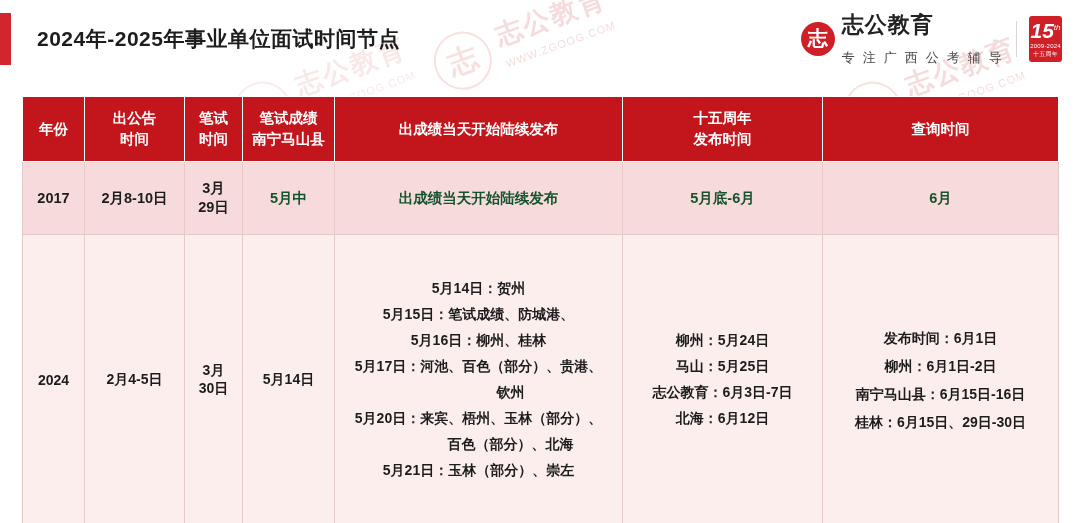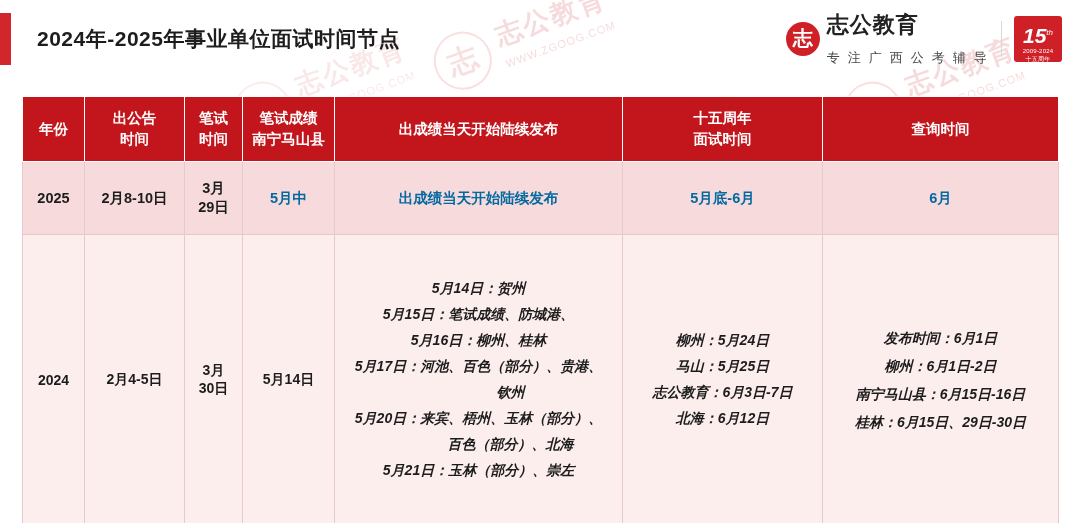--- a/index.html
+++ b/index.html
@@ -121,29 +121,29 @@
     letter-spacing: 2.2px;
     margin-top: 13px;
   }
   .brand-div {
     width: 1px;
     height: 36px;
     background: #d8d8d8;
     margin: 0 12px;
   }
   .anniv {
-    width: 48px;
+    width: 33px;
     height: 46px;
     background: #cf2027;
     color: #fff;
     border-radius: 3px;
     display: flex;
     flex-direction: column;
     align-items: center;
-    justify-content: flex-end;
+    justify-content: center;
     line-height: 1;
   }
   .anniv-num {
     font-size: 21px;
     font-weight: bold;
     font-style: italic;
   }
   .anniv-num sup {
     font-size: 8px;
     font-weight: normal;
@@ -189,21 +189,21 @@
     color: #1c1c1c;
     padding: 8px 6px;
   }
   tr.row-2025 td {
     background: #f7dadb;
     font-weight: bold;
     height: 56px;
     font-size: 14.5px;
   }
   tr.row-2025 td.red {
-    color: #0369a1;
+    color: #14532d;
   }
   tr.row-2024 td {
     background: #fdeeee;
     font-weight: bold;
     height: 274px;
   }
   td.cell-left {
     text-align: left;
     vertical-align: middle;
     padding-left: 14px;
@@ -222,21 +222,20 @@
   }
   .sub-line {
     display: block;
   }
   .sub-indent {
     display: block;
     padding-left: 64px;
   }
   .nowrap {
     white-space: nowrap;
-    font-style: italic;
   }
 </style>
 </head>
 <body>
 
 <div class="watermarks">
   <div class="wm" style="left:40px; top:150px;">
     <span class="wm-seal"></span>
     <span class="wm-txt">
       <span class="wm-l1">志公教育</span><br>
@@ -332,31 +331,31 @@
         </th>
         <th>
           <span class="sub-line">笔试成绩</span>
           <span class="sub-line">南宁马山县</span>
         </th>
         <th>
           <span class="sub-line">出成绩当天开始陆续发布</span>
         </th>
         <th>
           <span class="sub-line">十五周年</span>
-          <span class="sub-line">面试时间</span>
+          <span class="sub-line">发布时间</span>
         </th>
         <th>
           <span class="sub-line">查询时间</span>
         </th>
       </tr>
     </thead>
     <tbody>
 
       <tr class="row-2025">
-        <td>2025</td>
+        <td>2017</td>
         <td>2月8-10日</td>
         <td>
           <span class="sub-line">3月</span>
           <span class="sub-line">29日</span>
         </td>
         <td class="red">5月中</td>
         <td class="red">出成绩当天开始陆续发布</td>
         <td class="red">5月底-6月</td>
         <td class="red">6月</td>
       </tr>

